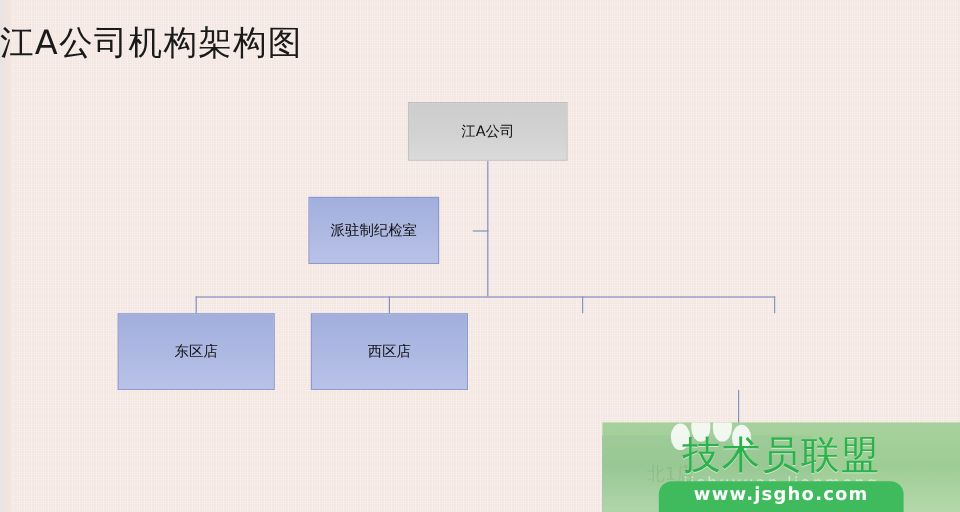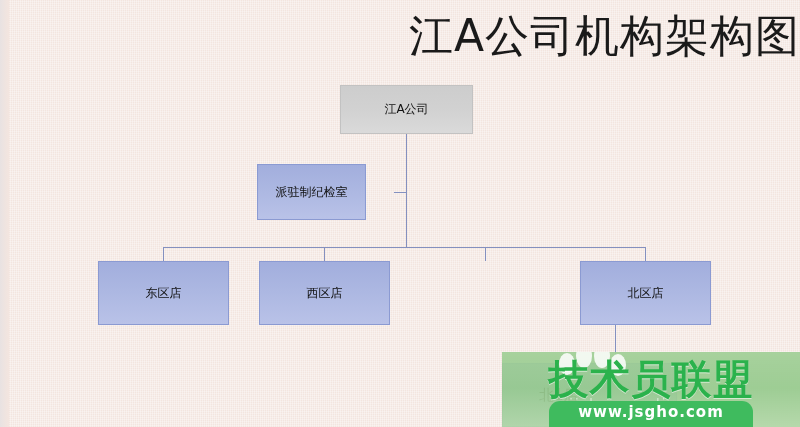--- a/index.html
+++ b/index.html
@@ -43,22 +43,22 @@
     height: 427px;
     background: linear-gradient(90deg, #e8e2e2 0%, #efe4e0 55%, #f3e5df 100%);
     z-index: 2;
   }
 
   .title {
     position: absolute;
     left: 0;
     right: 0;
     top: 14px;
-    text-align: right;
-    font-size: 44px;
+    text-align: left;
+    font-size: 28px;
     line-height: 44px;
     color: #1a1a1a;
     letter-spacing: 1px;
     z-index: 6;
     white-space: nowrap;
   }
 
   .node {
     position: absolute;
     display: flex;
@@ -159,23 +159,23 @@
     height: 44px;
     z-index: 2;
   }
 
   .wm-brand {
     position: absolute;
     left: 4px;
     top: 4px;
     width: 290px;
     text-align: center;
-    font-size: 40px;
+    font-size: 32px;
     line-height: 46px;
-    font-weight: bold;
+    font-weight: normal;
     color: #2bb24c;
     letter-spacing: 1px;
     text-shadow: 0 1px 0 rgba(255,255,255,0.55);
     z-index: 3;
     white-space: nowrap;
   }
 
   .wm-sub {
     position: absolute;
     left: 4px;
@@ -228,21 +228,20 @@
 
   <div class="node node-root">江A公司</div>
 
   <div class="node node-blue node-staff">派驻制纪检室</div>
 
   <div class="node node-blue node-branch branch-0">东区店</div>
 
   <div class="node node-blue node-branch branch-1">西区店</div>
 
 
-  <div class="node node-blue node-branch branch-3">北区店</div>
 
   <div class="node node-blue node-sub">北1店</div>
 
   <div class="watermark">
 
     <svg class="wm-paw" viewBox="0 0 74 44">
       <ellipse cx="13" cy="20" rx="8" ry="11" fill="#ffffff" opacity="0.85"></ellipse>
       <ellipse cx="30" cy="12" rx="8" ry="12" fill="#ffffff" opacity="0.85"></ellipse>
       <ellipse cx="48" cy="12" rx="8" ry="12" fill="#ffffff" opacity="0.85"></ellipse>
       <ellipse cx="64" cy="21" rx="8" ry="11" fill="#ffffff" opacity="0.85"></ellipse>

